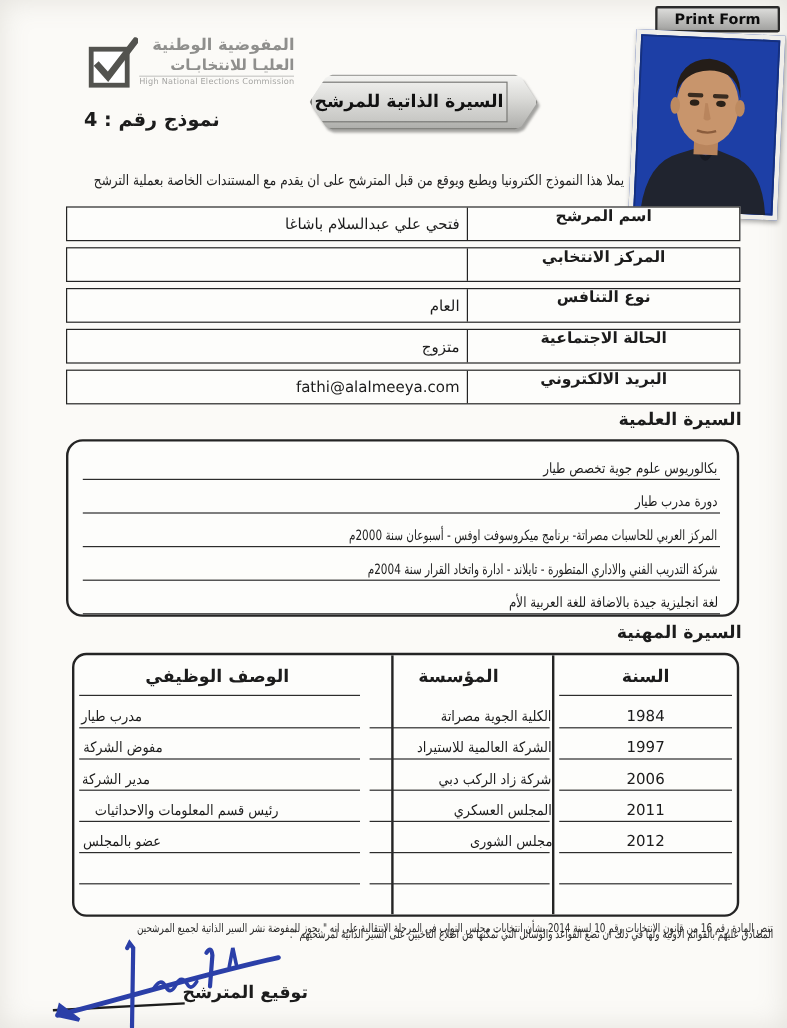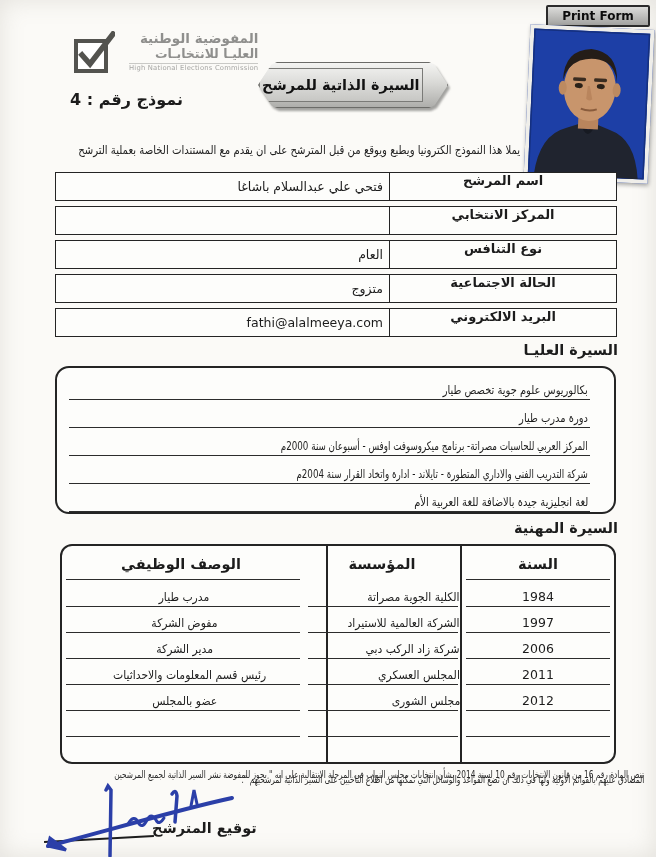--- a/index.html
+++ b/index.html
@@ -23,21 +23,21 @@
   
   .photo{
     position:absolute;left:527px;top:27px;width:116px;height:146px;
     border:4px solid #efeeea;background:#1d3fa6;
     transform:rotate(2.6deg);transform-origin:center;
     box-shadow:1px 2px 4px rgba(0,0,0,.35);
   }
   .photo svg{display:block;}
 
   
-  .logo{position:absolute;left:73px;top:31px;display:flex;gap:14px;align-items:flex-start;direction:ltr;}
+  .logo{position:absolute;left:73px;top:31px;display:flex;gap:1px;align-items:flex-start;direction:ltr;}
   .logo-text{direction:rtl;text-align:right;color:#8f8f8d;line-height:1.15;}
   .logo-ar1{font-size:13.5px;font-weight:700;}
   .logo-ar2{font-size:12.5px;font-weight:700;letter-spacing:1px;}
   .logo-en{font-size:6.8px;color:#a5a5a3;border-top:1px solid #c9c9c6;margin-top:2px;padding-top:1px;letter-spacing:.2px;direction:ltr;text-align:left;}
 
   .form-number{position:absolute;left:70px;top:90px;font-size:16px;font-weight:700;direction:rtl;}
 
   
   .plaque-wrap{position:absolute;left:258px;top:62px;width:190px;height:46px;filter:drop-shadow(2px 3px 1px rgba(90,90,88,.55));}
   .plaque{
@@ -77,21 +77,21 @@
     padding:0 6px;font-size:12.5px;
   }
   .fvalue span{white-space:nowrap;}
 
   .sec-heading{position:absolute;right:38px;direction:rtl;font-size:14.5px;font-weight:700;}
 
   
   .edu-box{
     position:absolute;left:55px;top:366px;width:561px;height:148px;
     border:2px solid #242424;border-radius:14px;box-sizing:border-box;
-    direction:rtl;padding:4px 24px 0 10px;background:#fdfdfb;
+    direction:rtl;padding:4px 14px 0 10px;background:#fdfdfb;
   }
   .edu-line{height:28px;position:relative;}
   .edu-text{
     position:absolute;right:2px;bottom:3px;font-size:11.8px;white-space:nowrap;
   }
   .edu-underline{
     position:absolute;left:2px;right:0;bottom:0;border-bottom:1.6px solid #2c2c2c;
   }
 
   
@@ -102,21 +102,21 @@
   }
   .vline{position:absolute;top:0;bottom:0;width:1.8px;background:#242424;}
   .vline1{right:152px;}
   .vline2{right:286px;}
   .thead{display:flex;height:36px;}
   .trow{display:flex;height:26px;}
   .tc{box-sizing:border-box;position:relative;display:flex;align-items:flex-end;}
   .tc .ul{position:absolute;left:4px;right:4px;bottom:1px;border-bottom:1.5px solid #2c2c2c;}
   .tc-year{width:152px;justify-content:center;}
   .tc-inst{width:158px;justify-content:flex-start;padding-right:2px;}
-  .tc-role{flex:1;justify-content:center;padding-right:4px;}
+  .tc-role{flex:1;justify-content:flex-end;padding-right:4px;}
   .thead .tc{align-items:center;justify-content:center;font-size:14.5px;font-weight:700;}
   .thead .tc .ul{bottom:2px;}
   .trow .tc{font-size:12px;padding-bottom:4px;}
   .trow .tc-year{font-size:12.5px;}
   .tcell-text{white-space:nowrap;display:inline-block;transform:scaleX(.9);transform-origin:right center;}
   .tc-year .tcell-text{transform:none;}
 
   
   .legal{position:absolute;right:12px;direction:rtl;white-space:nowrap;font-size:10px;color:#2a2a2a;}
   .legal-1{top:769px;}
@@ -208,21 +208,21 @@
   <div class="frow">
     <div class="flabel">
         <span>البريد الالكتروني</span>
       </div>
     <div class="fvalue">
         <span>fathi@alalmeeya.com</span>
       </div>
   </div>
 </div>
 
-<div class="sec-heading" style="top:342px;">السيرة العليـا</div>
+<div class="sec-heading" style="top:342px;">السيرة العلمية</div>
 <div class="edu-box">
   <div class="edu-line">
     <div class="edu-text"><span class="cond">بكالوريوس علوم جوية تخصص طيار</span></div>
     <div class="edu-underline"></div>
   </div>
   <div class="edu-line">
     <div class="edu-text"><span class="cond">دورة مدرب طيار</span></div>
     <div class="edu-underline"></div>
   </div>
   <div class="edu-line">

